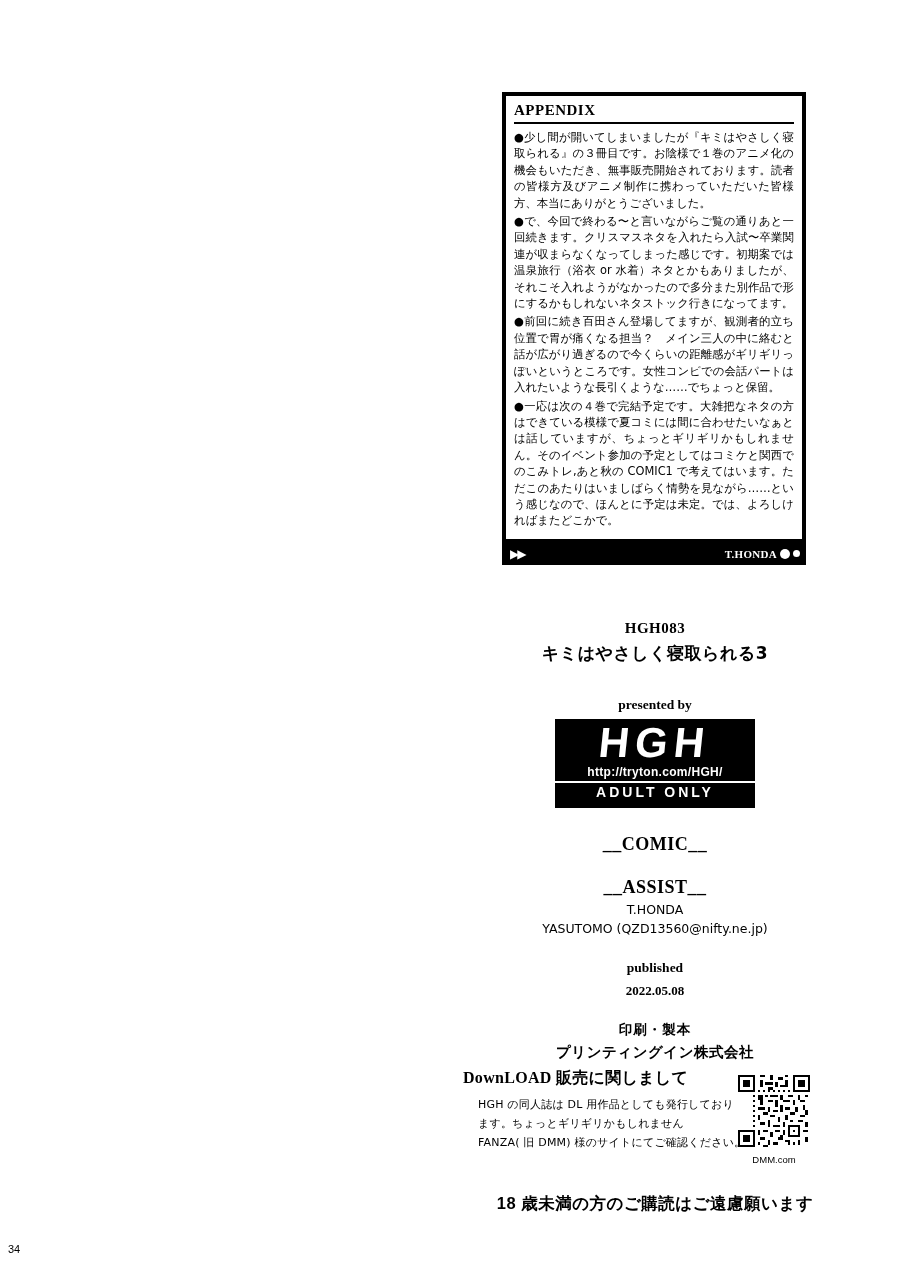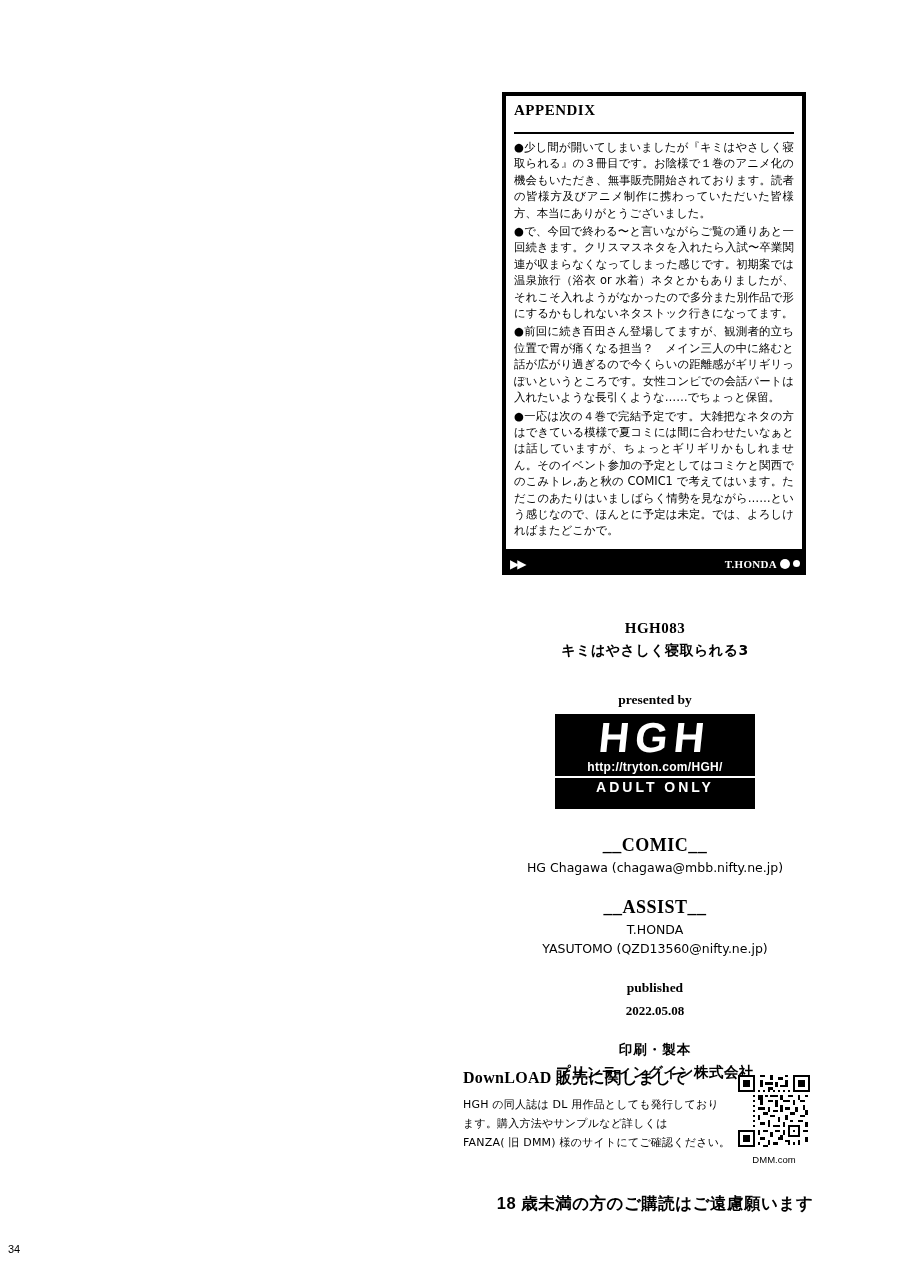--- a/index.html
+++ b/index.html
@@ -31,21 +31,21 @@
     padding: 6px 8px 8px 8px;
     box-sizing: border-box;
   }
   .appendix-title {
     font-family: "Liberation Serif", serif;
     font-weight: bold;
     font-size: 15px;
     letter-spacing: 0.5px;
     color: #000;
     border-bottom: 2px solid #000;
-    padding-bottom: 13px;
+    padding-bottom: 3px;
     margin-bottom: 5px;
   }
   .appendix-body p {
     margin: 0 0 2px 0;
     font-family: "DejaVu Sans", sans-serif;
     font-size: 11.4px;
     line-height: 16.4px;
     color: #000;
     text-align: justify;
     text-justify: inter-character;
@@ -99,21 +99,21 @@
     font-family: "Liberation Serif", serif;
     font-weight: bold;
     font-size: 15px;
     letter-spacing: 0.5px;
     color: #000;
     margin-bottom: 5px;
   }
   .title-line {
     font-family: "DejaVu Sans", sans-serif;
     font-weight: bold;
-    font-size: 14px;
+    font-size: 17px;
     color: #000;
     letter-spacing: 0.5px;
   }
   .presented-by {
     margin-top: 32px;
     font-family: "Liberation Serif", serif;
     font-weight: bold;
     font-size: 13.5px;
     color: #000;
   }
@@ -152,21 +152,21 @@
   }
   .logo-adult {
     background: #000;
     color: #fff;
     font-family: "Liberation Sans", sans-serif;
     font-weight: bold;
     font-size: 14px;
     letter-spacing: 3px;
     text-align: center;
     border-top: 2px solid #fff;
-    padding: 1px 0 14px 0;
+    padding: 1px 0 8px 0;
   }
 
   .section-head {
     margin-top: 26px;
     font-family: "Liberation Serif", serif;
     font-weight: bold;
     font-size: 18px;
     color: #000;
     letter-spacing: 0.5px;
   }
@@ -217,21 +217,21 @@
   }
   .dl-title {
     font-family: "Liberation Serif", serif;
     font-weight: bold;
     font-size: 16px;
     color: #000;
     letter-spacing: 0.3px;
     margin-bottom: 7px;
   }
   .dl-body p {
-    margin: 0 0 1px 0;
+    margin: 0 0 1px 15px;
     font-family: "DejaVu Sans", sans-serif;
     font-size: 11px;
     line-height: 18px;
     color: #000;
     letter-spacing: 0.2px;
   }
   .qr-wrap {
     position: absolute;
     left: 738px;
     top: 1075px;
@@ -303,38 +303,37 @@
 
   <div class="logo-wrap">
     <div class="logo-main">
       <span class="glyph">HGH</span>
     </div>
     <div class="logo-url">http://tryton.com/HGH/</div>
     <div class="logo-adult">ADULT ONLY</div>
   </div>
 
   <div class="section-head">__COMIC__</div>
-  <div class="section-line">HG Chagawa (chagawa@mbb.nifty.ne.jp)</div>
 
   <div class="section-head assist">__ASSIST__</div>
   <div class="section-line">T.HONDA</div>
   <div class="section-line">YASUTOMO (QZD13560@nifty.ne.jp)</div>
 
   <div class="pub-head">published</div>
   <div class="pub-date">2022.05.08</div>
 
   <div class="print-head">印刷・製本</div>
   <div class="print-name">プリンティングイン株式会社</div>
 </div>
 
 <div class="dl-block">
   <div class="dl-title">DownLOAD 販売に関しまして</div>
   <div class="dl-body">
     <p>HGH の同人誌は DL 用作品としても発行しており</p>
-    <p>ます。購入方法やサンプルなど詳しくは</p>
+    <p>ます。ちょっとギリギリかもしれません</p>
     <p>FANZA( 旧 DMM) 様のサイトにてご確認ください。</p>
   </div>
 </div>
 
 <div class="qr-wrap">
   <svg class="qr-code" viewBox="0 0 29 29" shape-rendering="crispEdges">
     <rect width="29" height="29" fill="#ffffff"></rect>
     <g fill="#000000">
 
       <rect x="0" y="0" width="7" height="1"></rect>

